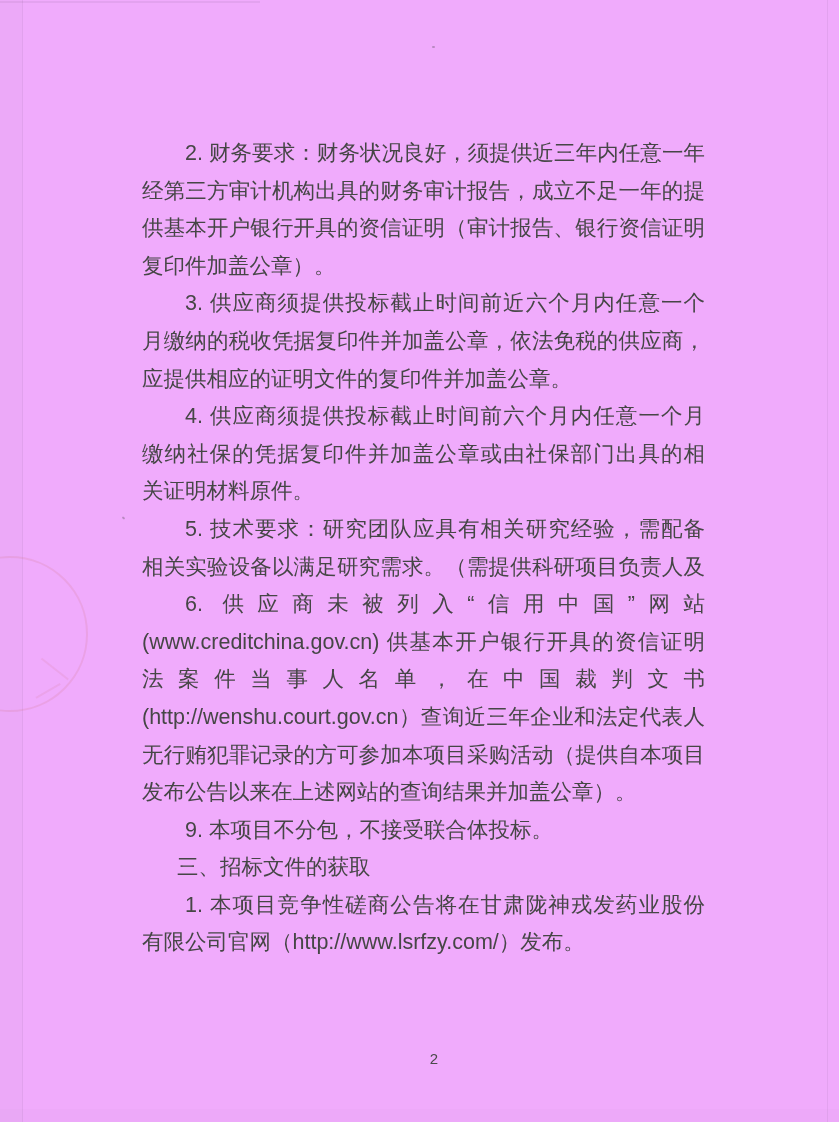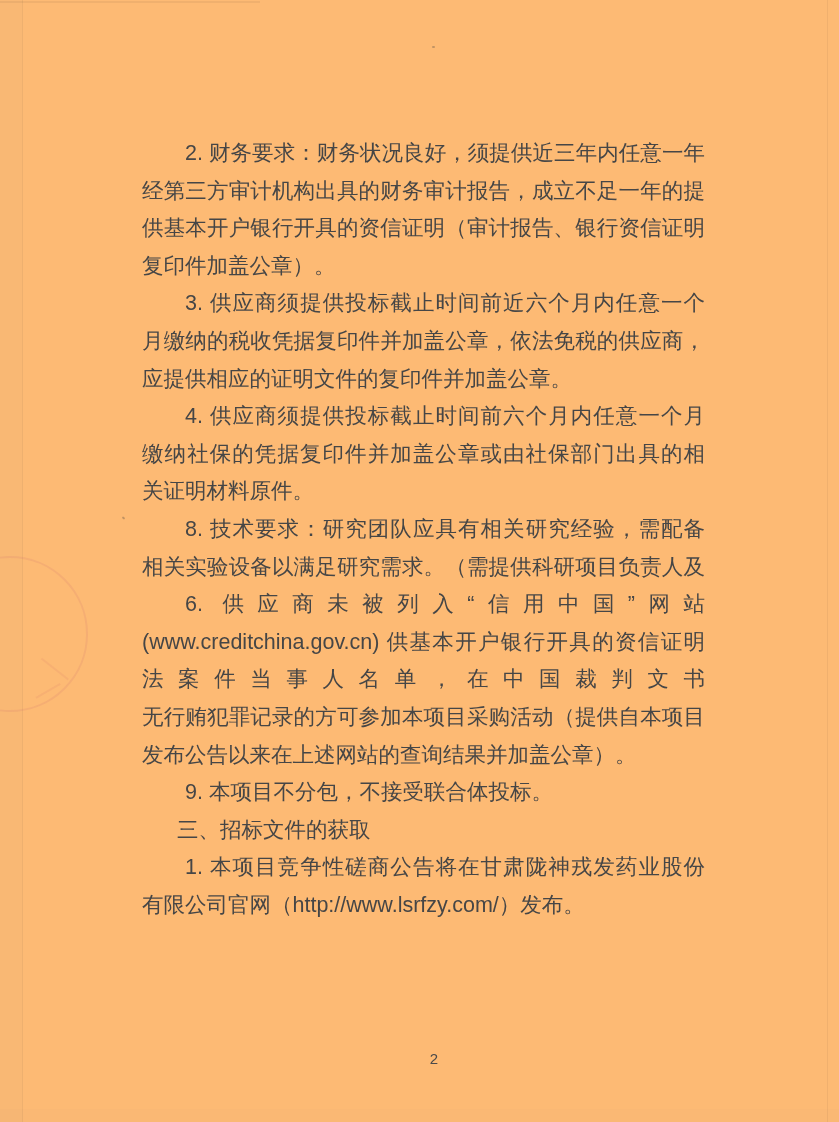--- a/index.html
+++ b/index.html
@@ -5,21 +5,21 @@
   html, body { margin: 0; padding: 0; }
   body {
     width: 839px; height: 1122px;
     background: #fdfdfc;
     position: relative;
     overflow: hidden;
     font-family: "Liberation Sans", sans-serif;
   }
   .page {
     position: absolute; inset: 0;
-    background: #fdba74;
+    background: #f0abfc;
     padding-left: 8px;
   }
   
   .scan-left-band {
     position: absolute; left: 0; top: 0; bottom: 0; width: 22px;
     background: rgba(120,120,120,0.03);
     border-right: 1px solid rgba(0,0,0,0.045);
   }
   .scan-right-line {
     position: absolute; left: 827px; top: 0; bottom: 0; width: 1px;
@@ -100,27 +100,28 @@
         <div class="line first">3. 供应商须提供投标截止时间前近六个月内任意一个</div>
         <div class="line">月缴纳的税收凭据复印件并加盖公章，依法免税的供应商，</div>
         <div class="line last">应提供相应的证明文件的复印件并加盖公章。</div>
       </div>
       <div class="paragraph">
         <div class="line first">4. 供应商须提供投标截止时间前六个月内任意一个月</div>
         <div class="line">缴纳社保的凭据复印件并加盖公章或由社保部门出具的相</div>
         <div class="line last">关证明材料原件。</div>
       </div>
       <div class="paragraph">
-        <div class="line first">8. 技术要求：研究团队应具有相关研究经验，需配备</div>
+        <div class="line first">5. 技术要求：研究团队应具有相关研究经验，需配备</div>
         <div class="line">相关实验设备以满足研究需求。（需提供科研项目负责人及</div>
       </div>
       <div class="paragraph">
         <div class="line first">6. 供应商未被列入“信用中国”网站</div>
         <div class="line">(www.creditchina.gov.cn) 供基本开户银行开具的资信证明</div>
         <div class="line">法案件当事人名单，在中国裁判文书</div>
+        <div class="line">(http://wenshu.court.gov.cn）查询近三年企业和法定代表人</div>
         <div class="line">无行贿犯罪记录的方可参加本项目采购活动（提供自本项目</div>
         <div class="line last">发布公告以来在上述网站的查询结果并加盖公章）。</div>
       </div>
       <div class="paragraph">
         <div class="line first last">9. 本项目不分包，不接受联合体投标。</div>
       </div>
       <div class="paragraph heading">
         <div class="line first last">三、招标文件的获取</div>
       </div>
       <div class="paragraph">

